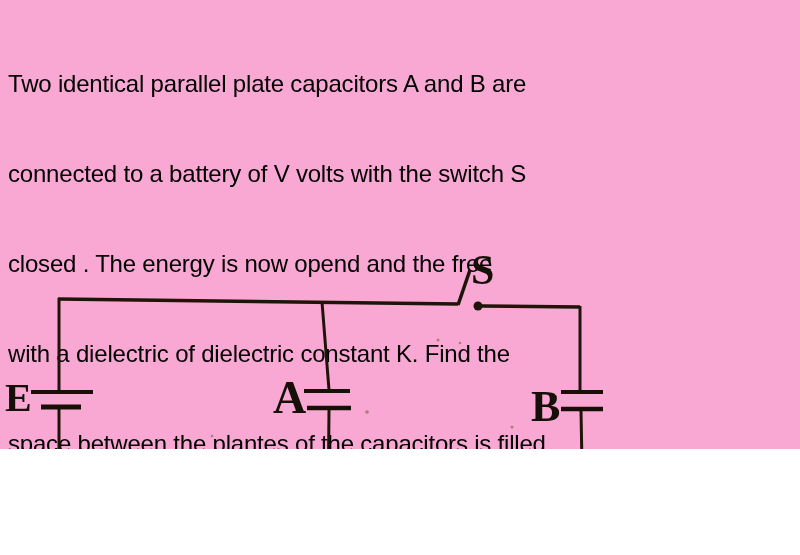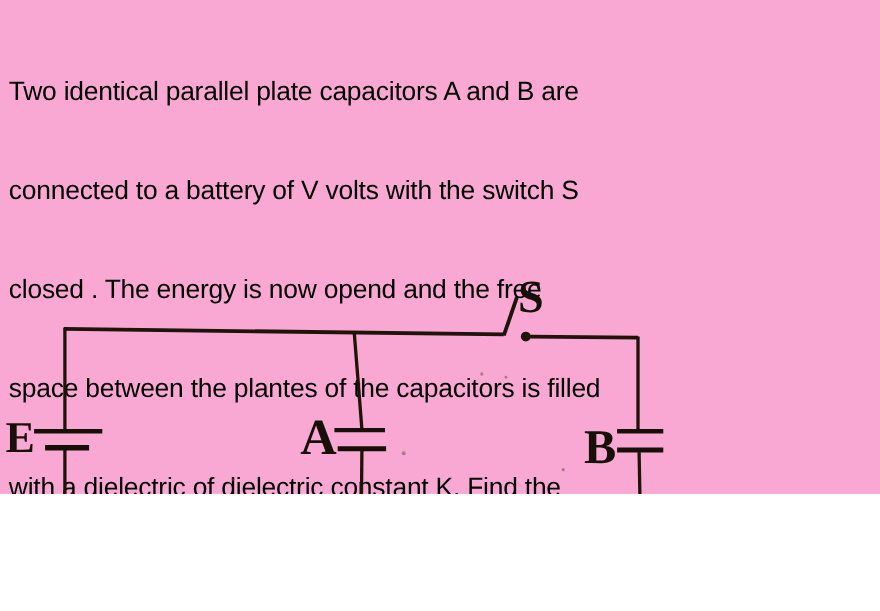--- a/index.html
+++ b/index.html
@@ -57,22 +57,22 @@
 </style>
 </head>
 <body>
 
 <div id="page">
 
   <div class="question">
     <div class="line">Two identical parallel plate capacitors A and B are</div>
     <div class="line">connected to a battery of V volts with the switch S</div>
     <div class="line">closed . The energy is now opend and the free</div>
+    <div class="line">with a dielectric of dielectric constant K. Find the</div>
     <div class="line">space between the plantes of the capacitors is filled</div>
-    <div class="line">with a dielectric of dielectric constant K. Find the</div>
     
   </div>
 
   <svg class="circuit" viewBox="0 0 800 315">
 
     <line class="wire" x1="58" y1="59" x2="458" y2="64" stroke-width="3.5"></line>
     <line class="wire" x1="57" y1="278" x2="584" y2="278" stroke-width="3.5"></line>
     <line class="wire" x1="59" y1="58" x2="59" y2="152" stroke-width="3"></line>
     <line class="wire" x1="59" y1="169" x2="59" y2="279" stroke-width="3"></line>
 

